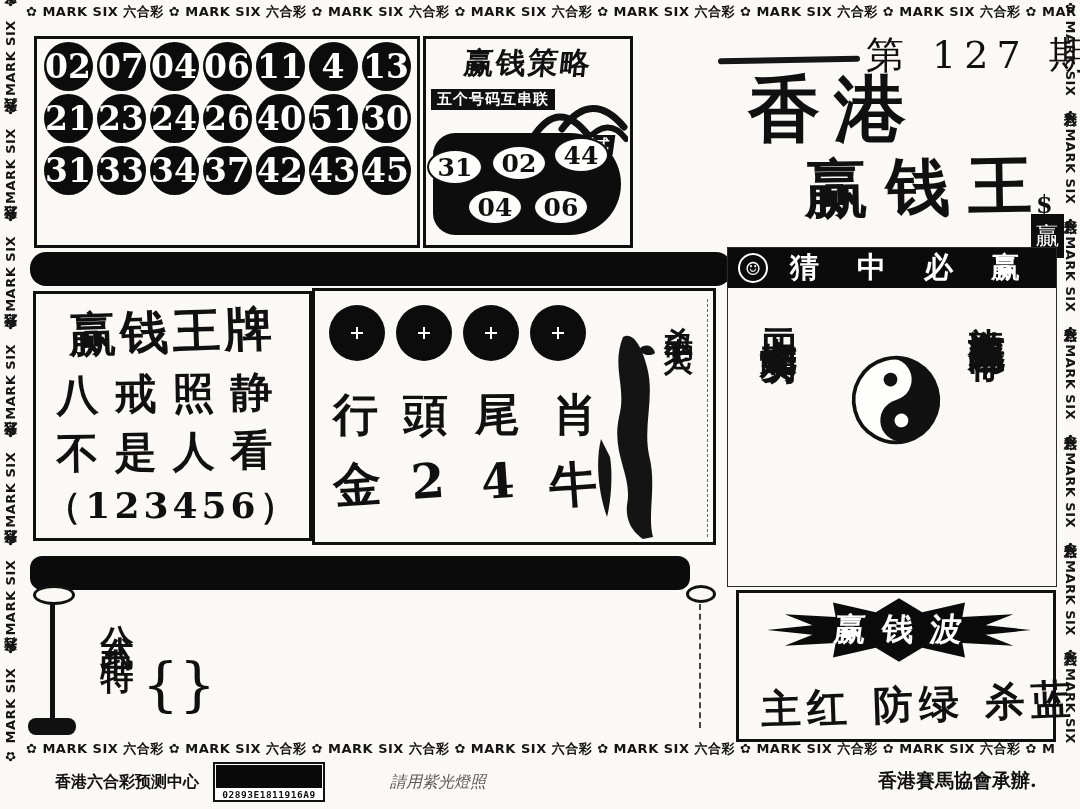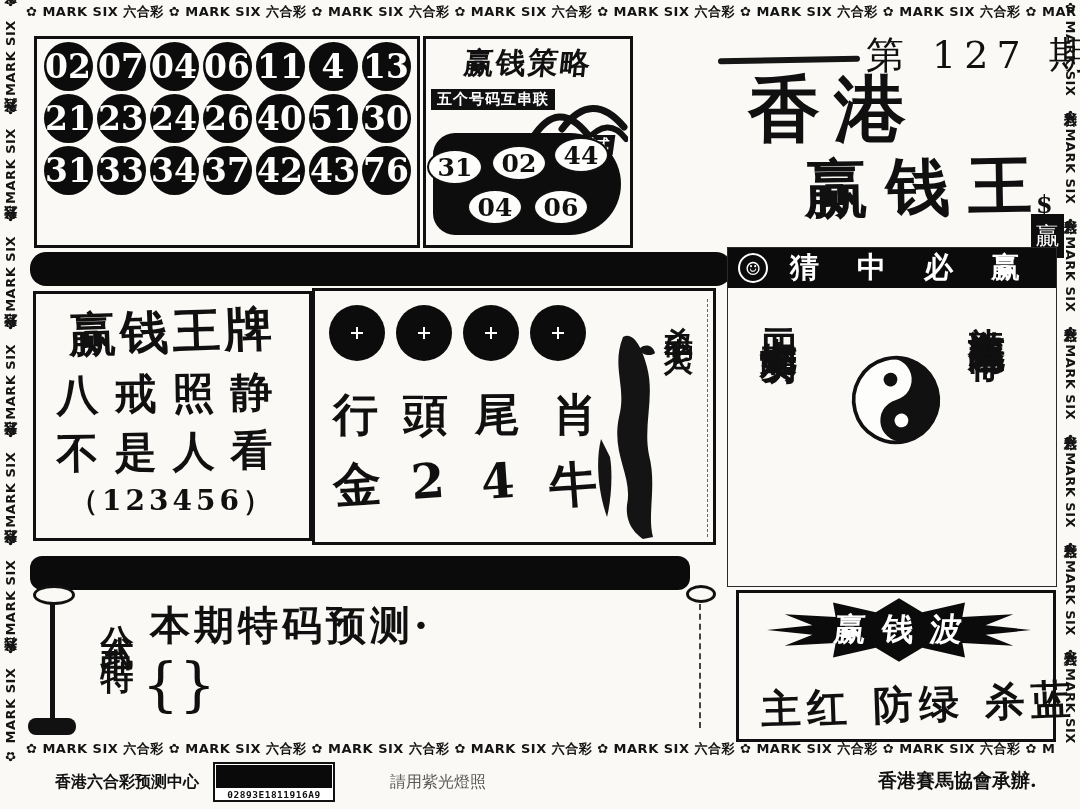--- a/index.html
+++ b/index.html
@@ -59,21 +59,21 @@
           background:#0b0b0b; border-radius:16px; }
   .bar2 { position:absolute; left:30px; top:556px; width:660px; height:34px;
           background:#0b0b0b; border-radius:12px; }
   
   .king { position:absolute; left:33px; top:291px; width:279px; height:250px;
           border:3px solid #101010; text-align:center; }
   .king-title { margin-top:6px; font-size:48px; font-weight:900; letter-spacing:4px;
                 transform:rotate(-2deg); white-space:nowrap; }
   .king-line { font-size:42px; font-weight:800; letter-spacing:16px; margin-top:2px;
                white-space:nowrap; transform:rotate(-1deg); }
-  .king-nums { font-size:28px; font-weight:800; letter-spacing:4px; margin-top:2px;
+  .king-nums { font-size:36px; font-weight:800; letter-spacing:4px; margin-top:2px;
                white-space:nowrap; }
   
   .grid { position:absolute; left:312px; top:288px; width:404px; height:257px;
           border:3px solid #101010; }
   .circle-row { display:flex; margin:14px 0 0 14px; }
   .bcircle { width:56px; height:56px; border-radius:50%; background:#0c0c0c;
              margin-right:11px; position:relative; }
   .bcircle::before, .bcircle::after { content:""; position:absolute; background:#fff;
              left:50%; top:50%; }
   .bcircle::before { width:12px; height:2px; transform:translate(-50%,-50%); }
@@ -128,27 +128,27 @@
            clip-path:polygon(100% 50%,82.8% 57.3%,93.3% 74%,74% 69.8%,75% 91.6%,
              58.8% 77%,50% 98%,41.2% 77%,25% 91.6%,26% 69.8%,6.7% 74%,17.2% 57.3%,
              0% 50%,17.2% 42.7%,6.7% 26%,26% 30.2%,25% 8.4%,41.2% 23%,50% 2%,
              58.8% 23%,75% 8.4%,74% 30.2%,93.3% 26%,82.8% 42.7%); }
   .burst-text { color:#fff; font-size:32px; font-weight:800; letter-spacing:16px;
                 transform:skewX(-6deg); margin-left:14px; }
   .advice { position:absolute; left:22px; top:84px; font-size:40px; font-weight:900;
             letter-spacing:6px; transform:rotate(-2deg); white-space:nowrap; }
   
   .f-name { position:absolute; left:55px; top:772px; font-size:16px; font-weight:600; }
-  .barcode { position:absolute; left:213px; top:762px; width:122px; height:40px;
+  .barcode { position:absolute; left:213px; top:762px; width:112px; height:40px;
              border:2px solid #111; background:#fff; }
   .barcode-black { height:23px; margin:1px; background:#0a0a0a; }
   .barcode-num { display:block; text-align:center; font-family:"DejaVu Sans Mono","Liberation Mono",monospace;
                  font-size:9.5px; font-weight:bold; letter-spacing:.5px; }
   .f-uv { position:absolute; left:390px; top:772px; font-size:16px; color:#3c3c3c;
-          opacity:.85; }
+          opacity:.85;font-style:italic; }
   .f-org { position:absolute; left:878px; top:768px; font-size:19px; font-weight:700; }
   .stamp-dollar { position:absolute; left:1036px; top:190px; font-size:24px;
                   font-weight:800; }
   .stamp-box { position:absolute; left:1031px; top:214px; width:33px; height:44px;
                background:#0d0d0d; color:#fff; font-size:24px; display:flex;
                align-items:center; justify-content:center; }
 </style>
 </head>
 <body>
 
@@ -178,21 +178,21 @@
       <span class="ball">51</span>
       <span class="ball">30</span>
     </div>
     <div class="ball-row">
       <span class="ball">31</span>
       <span class="ball">33</span>
       <span class="ball">34</span>
       <span class="ball">37</span>
       <span class="ball">42</span>
       <span class="ball">43</span>
-      <span class="ball">76</span>
+      <span class="ball">45</span>
     </div>
   </div>
 
   <div class="box2">
     <div class="box2-title">赢钱策略</div>
     <span class="box2-sub">五个号码互串联</span>
     <svg class="arcs" width="100" height="56" viewBox="0 0 100 56">
       <path d="M4,50 Q30,8 60,46" stroke="#111" stroke-width="7" fill="none" stroke-linecap="round"></path>
       <path d="M34,40 Q64,0 96,38" stroke="#111" stroke-width="7" fill="none" stroke-linecap="round"></path>
       <path d="M58,52 Q80,26 98,50" stroke="#111" stroke-width="6" fill="none" stroke-linecap="round"></path>
@@ -263,21 +263,20 @@
   </div>
 
   <div class="bar2"></div>
 
   <div class="scroll-ring ring-l"></div>
   <div class="rod-l"></div>
   <div class="roll-l"></div>
   <div class="scroll-ring ring-r"></div>
   <div class="rod-r"></div>
   <div class="formula">公式中特</div>
-  <div class="pred-head">本期特码预测·</div>
   <div class="zodiac">
     <span class="brace">{</span>
     <span class="brace">}</span>
   </div>
 
   <div class="wave">
     <div class="burst">
       <span class="burst-text">赢钱波</span>
     </div>
     <div class="advice">主红 防绿 杀蓝</div>

